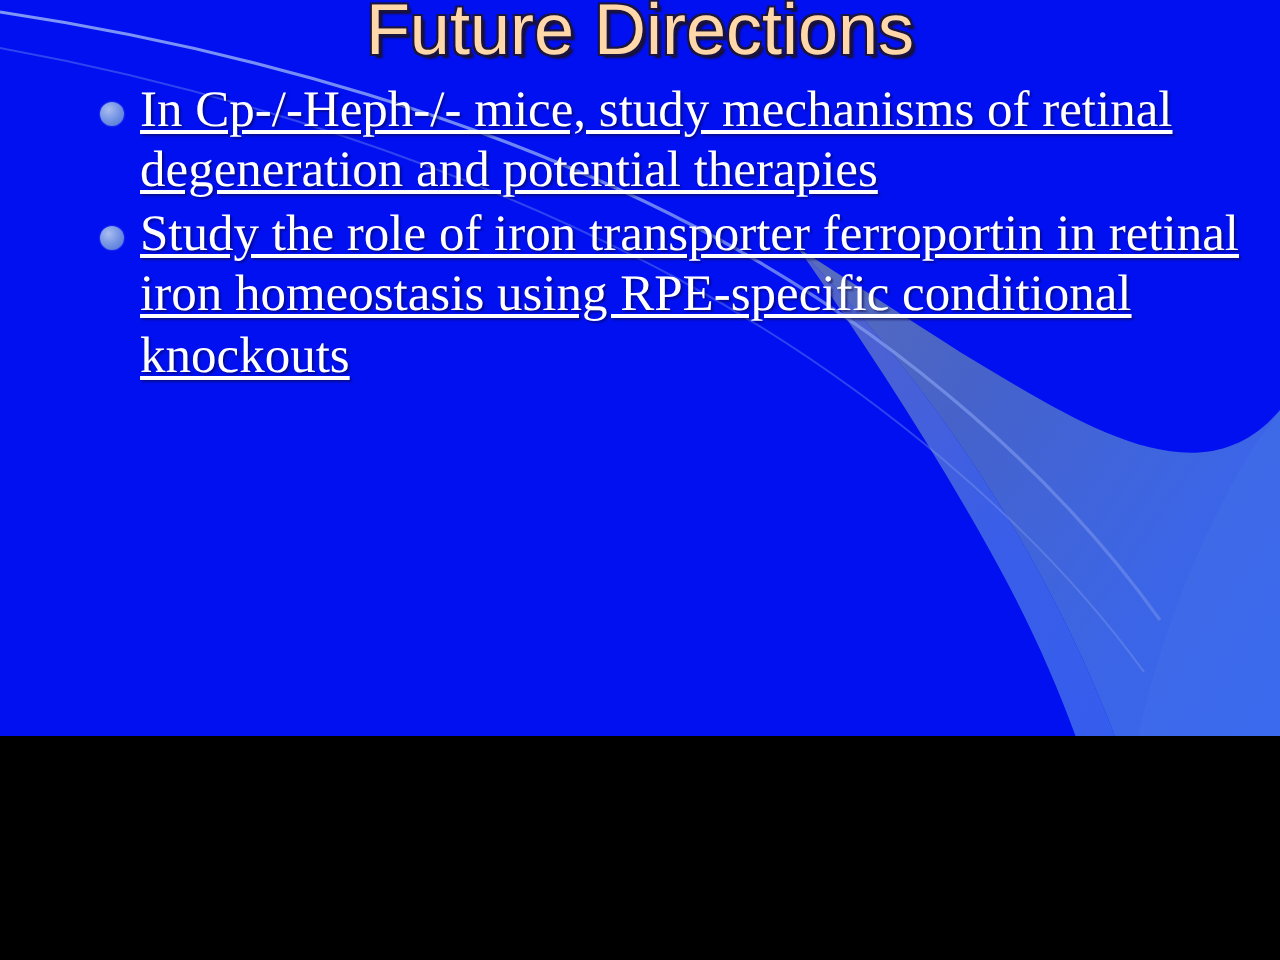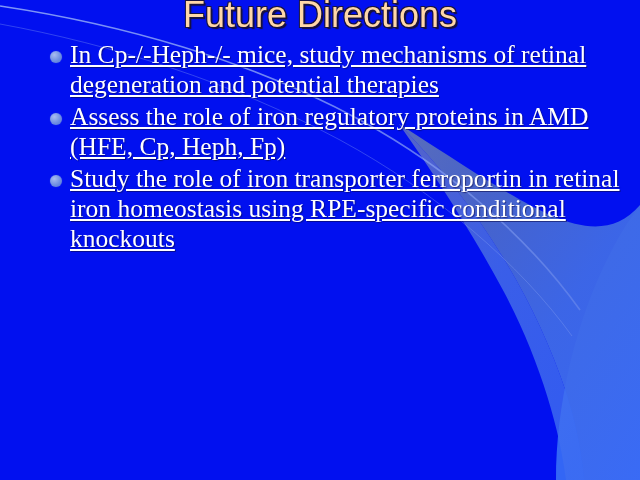--- a/index.html
+++ b/index.html
@@ -3,21 +3,21 @@
 <meta charset="utf-8">
 <style>
   html, body {
     margin: 0;
     padding: 0;
     background: #000000;
   }
   #slide {
     position: relative;
     width: 640px;
-    height: 480px;
+    height: 368px;
     overflow: hidden;
     background: #701a75;
     font-family: "Liberation Serif", "DejaVu Serif", serif;
   }
   #bg-svg {
     position: absolute;
     left: 0; top: 0;
     width: 640px;
     height: 480px;
     display: block;
@@ -140,24 +140,20 @@
     <div id="slide-title">Future Directions</div>
 
     <ul id="bullet-list">
 
       <li class="bullet-item">
         <span class="bullet-marker"></span>
         <span class="bullet-text">In Cp-/-Heph-/- mice, study mechanisms of retinal degeneration and potential therapies</span>
       </li>
 
 
-      <li class="bullet-item">
-        <span class="bullet-marker"></span>
-        <span class="bullet-text">Assess the role of iron regulatory proteins in AMD (HFE, Cp, Heph, Fp)</span>
-      </li>
 
       <li class="bullet-item">
         <span class="bullet-marker"></span>
         <span class="bullet-text">Study the role of iron transporter ferroportin in retinal iron homeostasis using RPE-specific conditional knockouts</span>
       </li>
 
     </ul>
   </div>
 </div>
 

